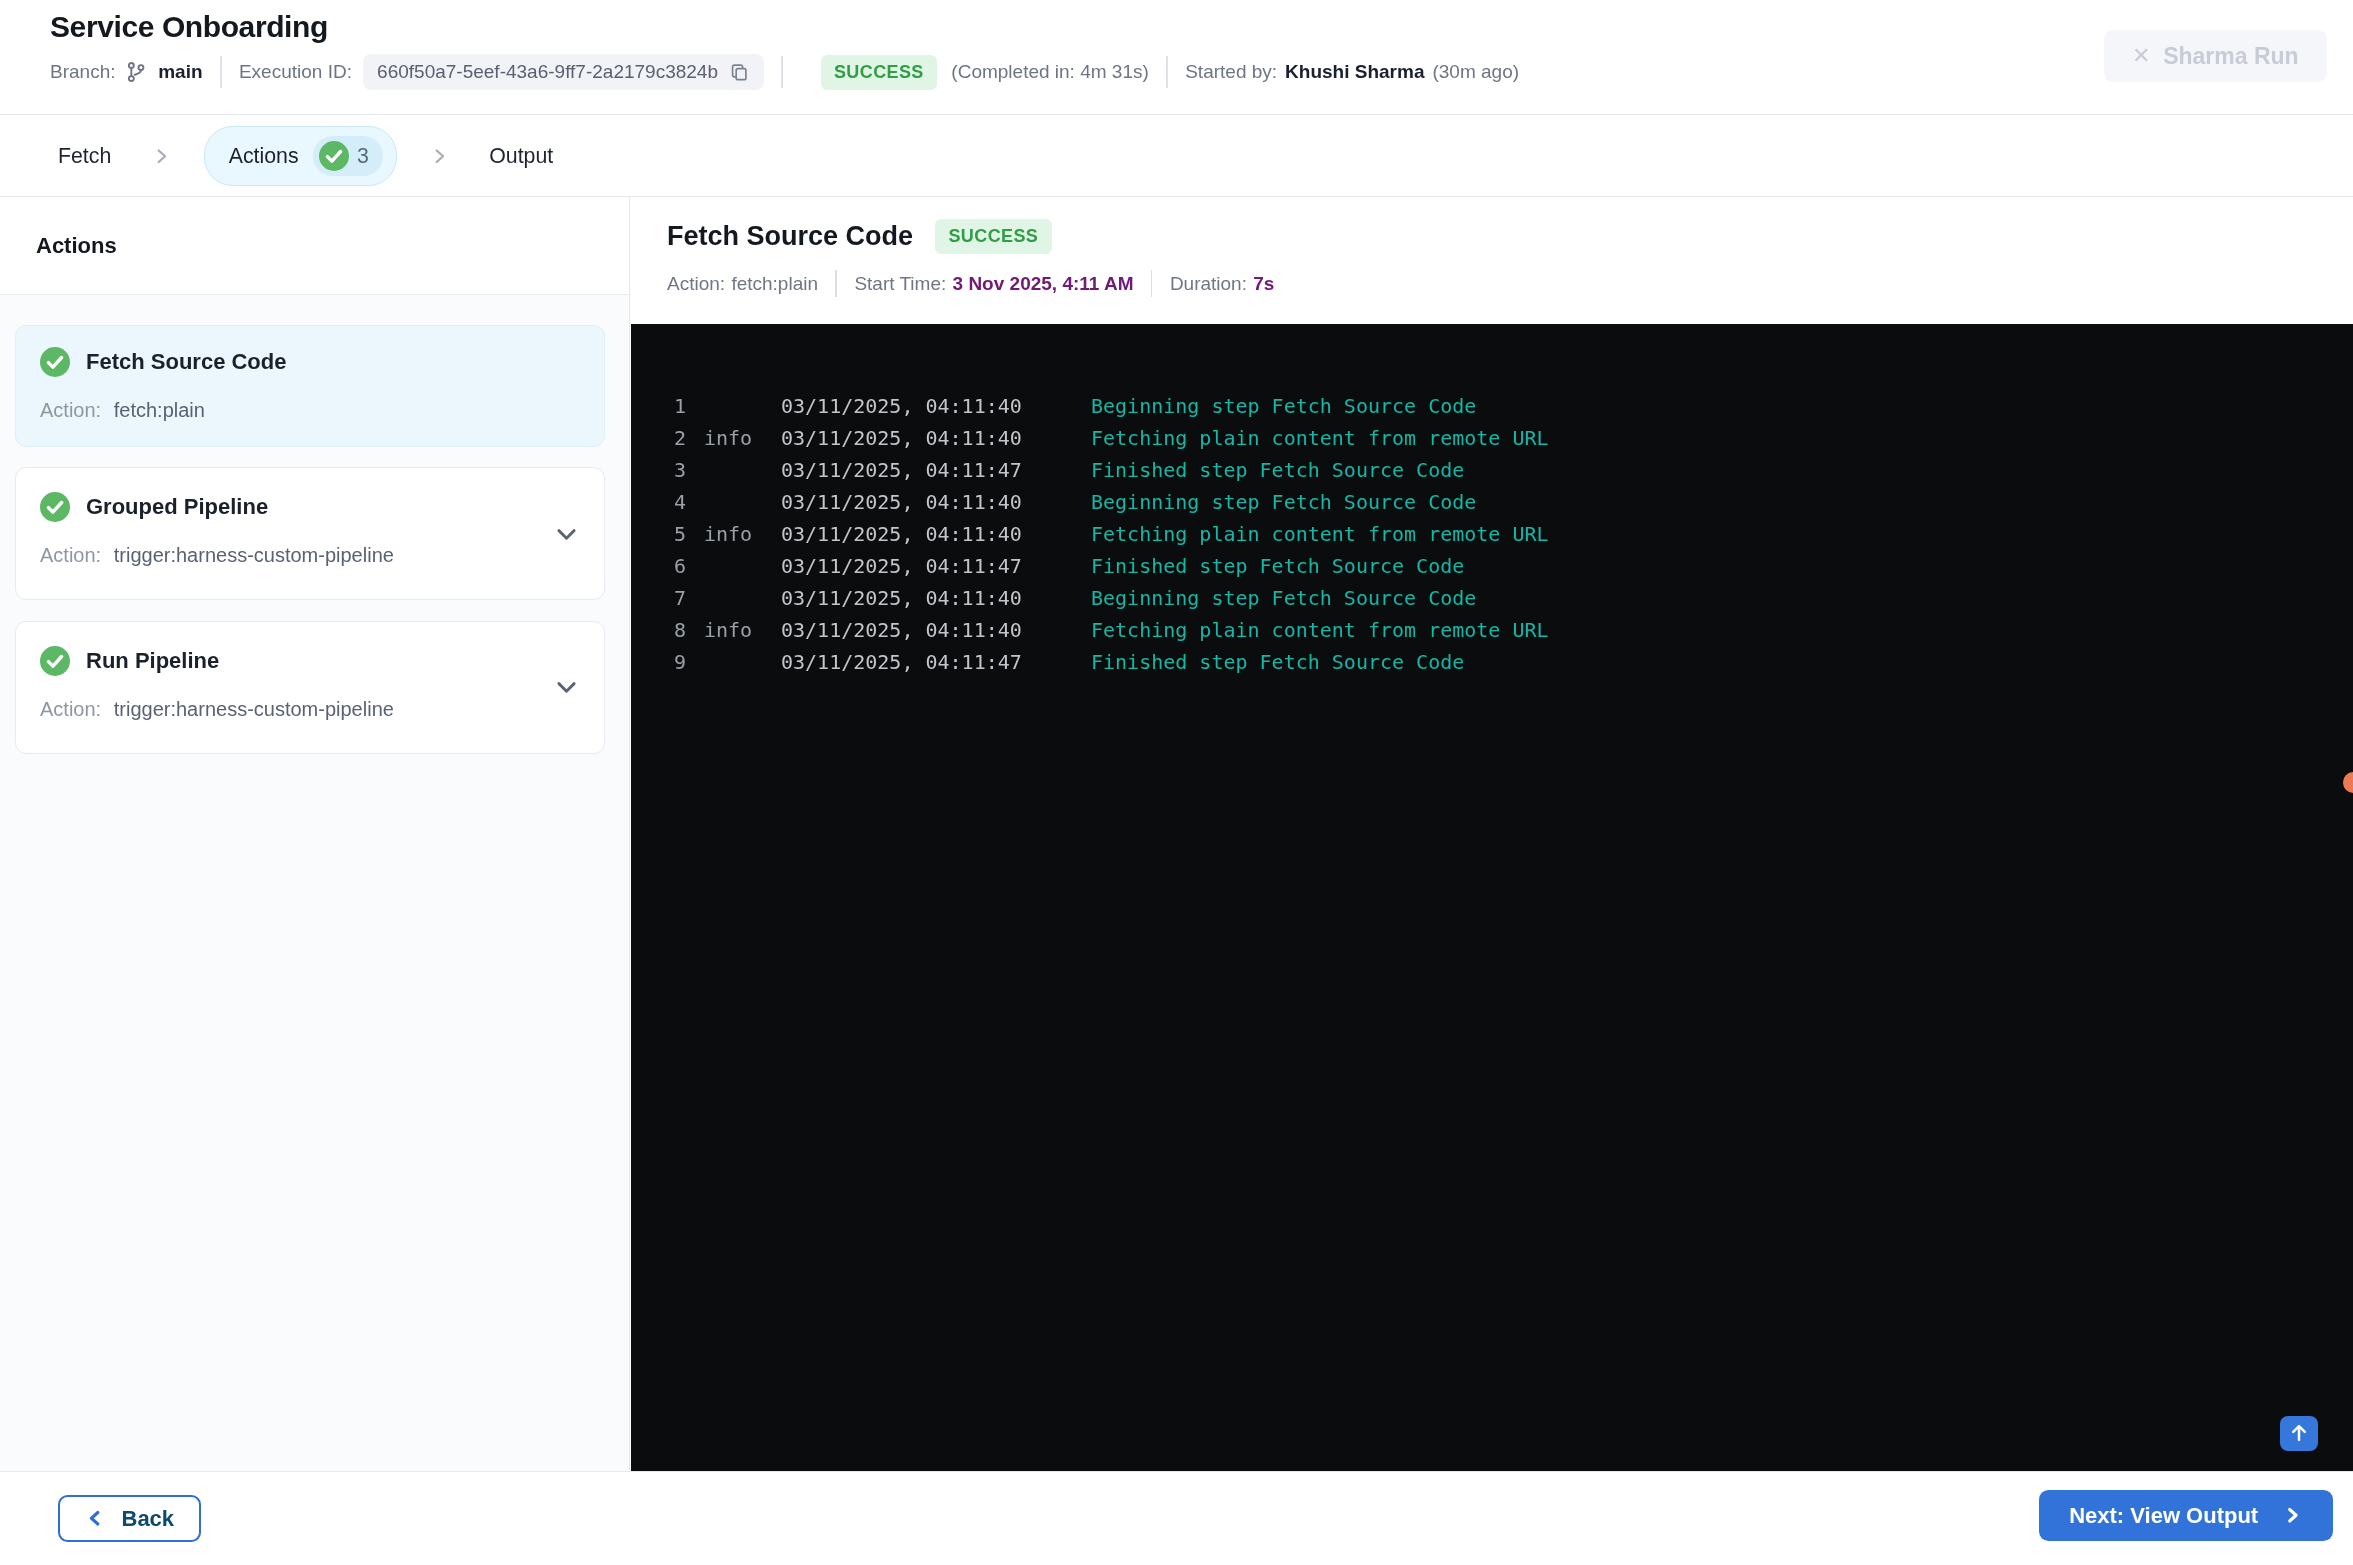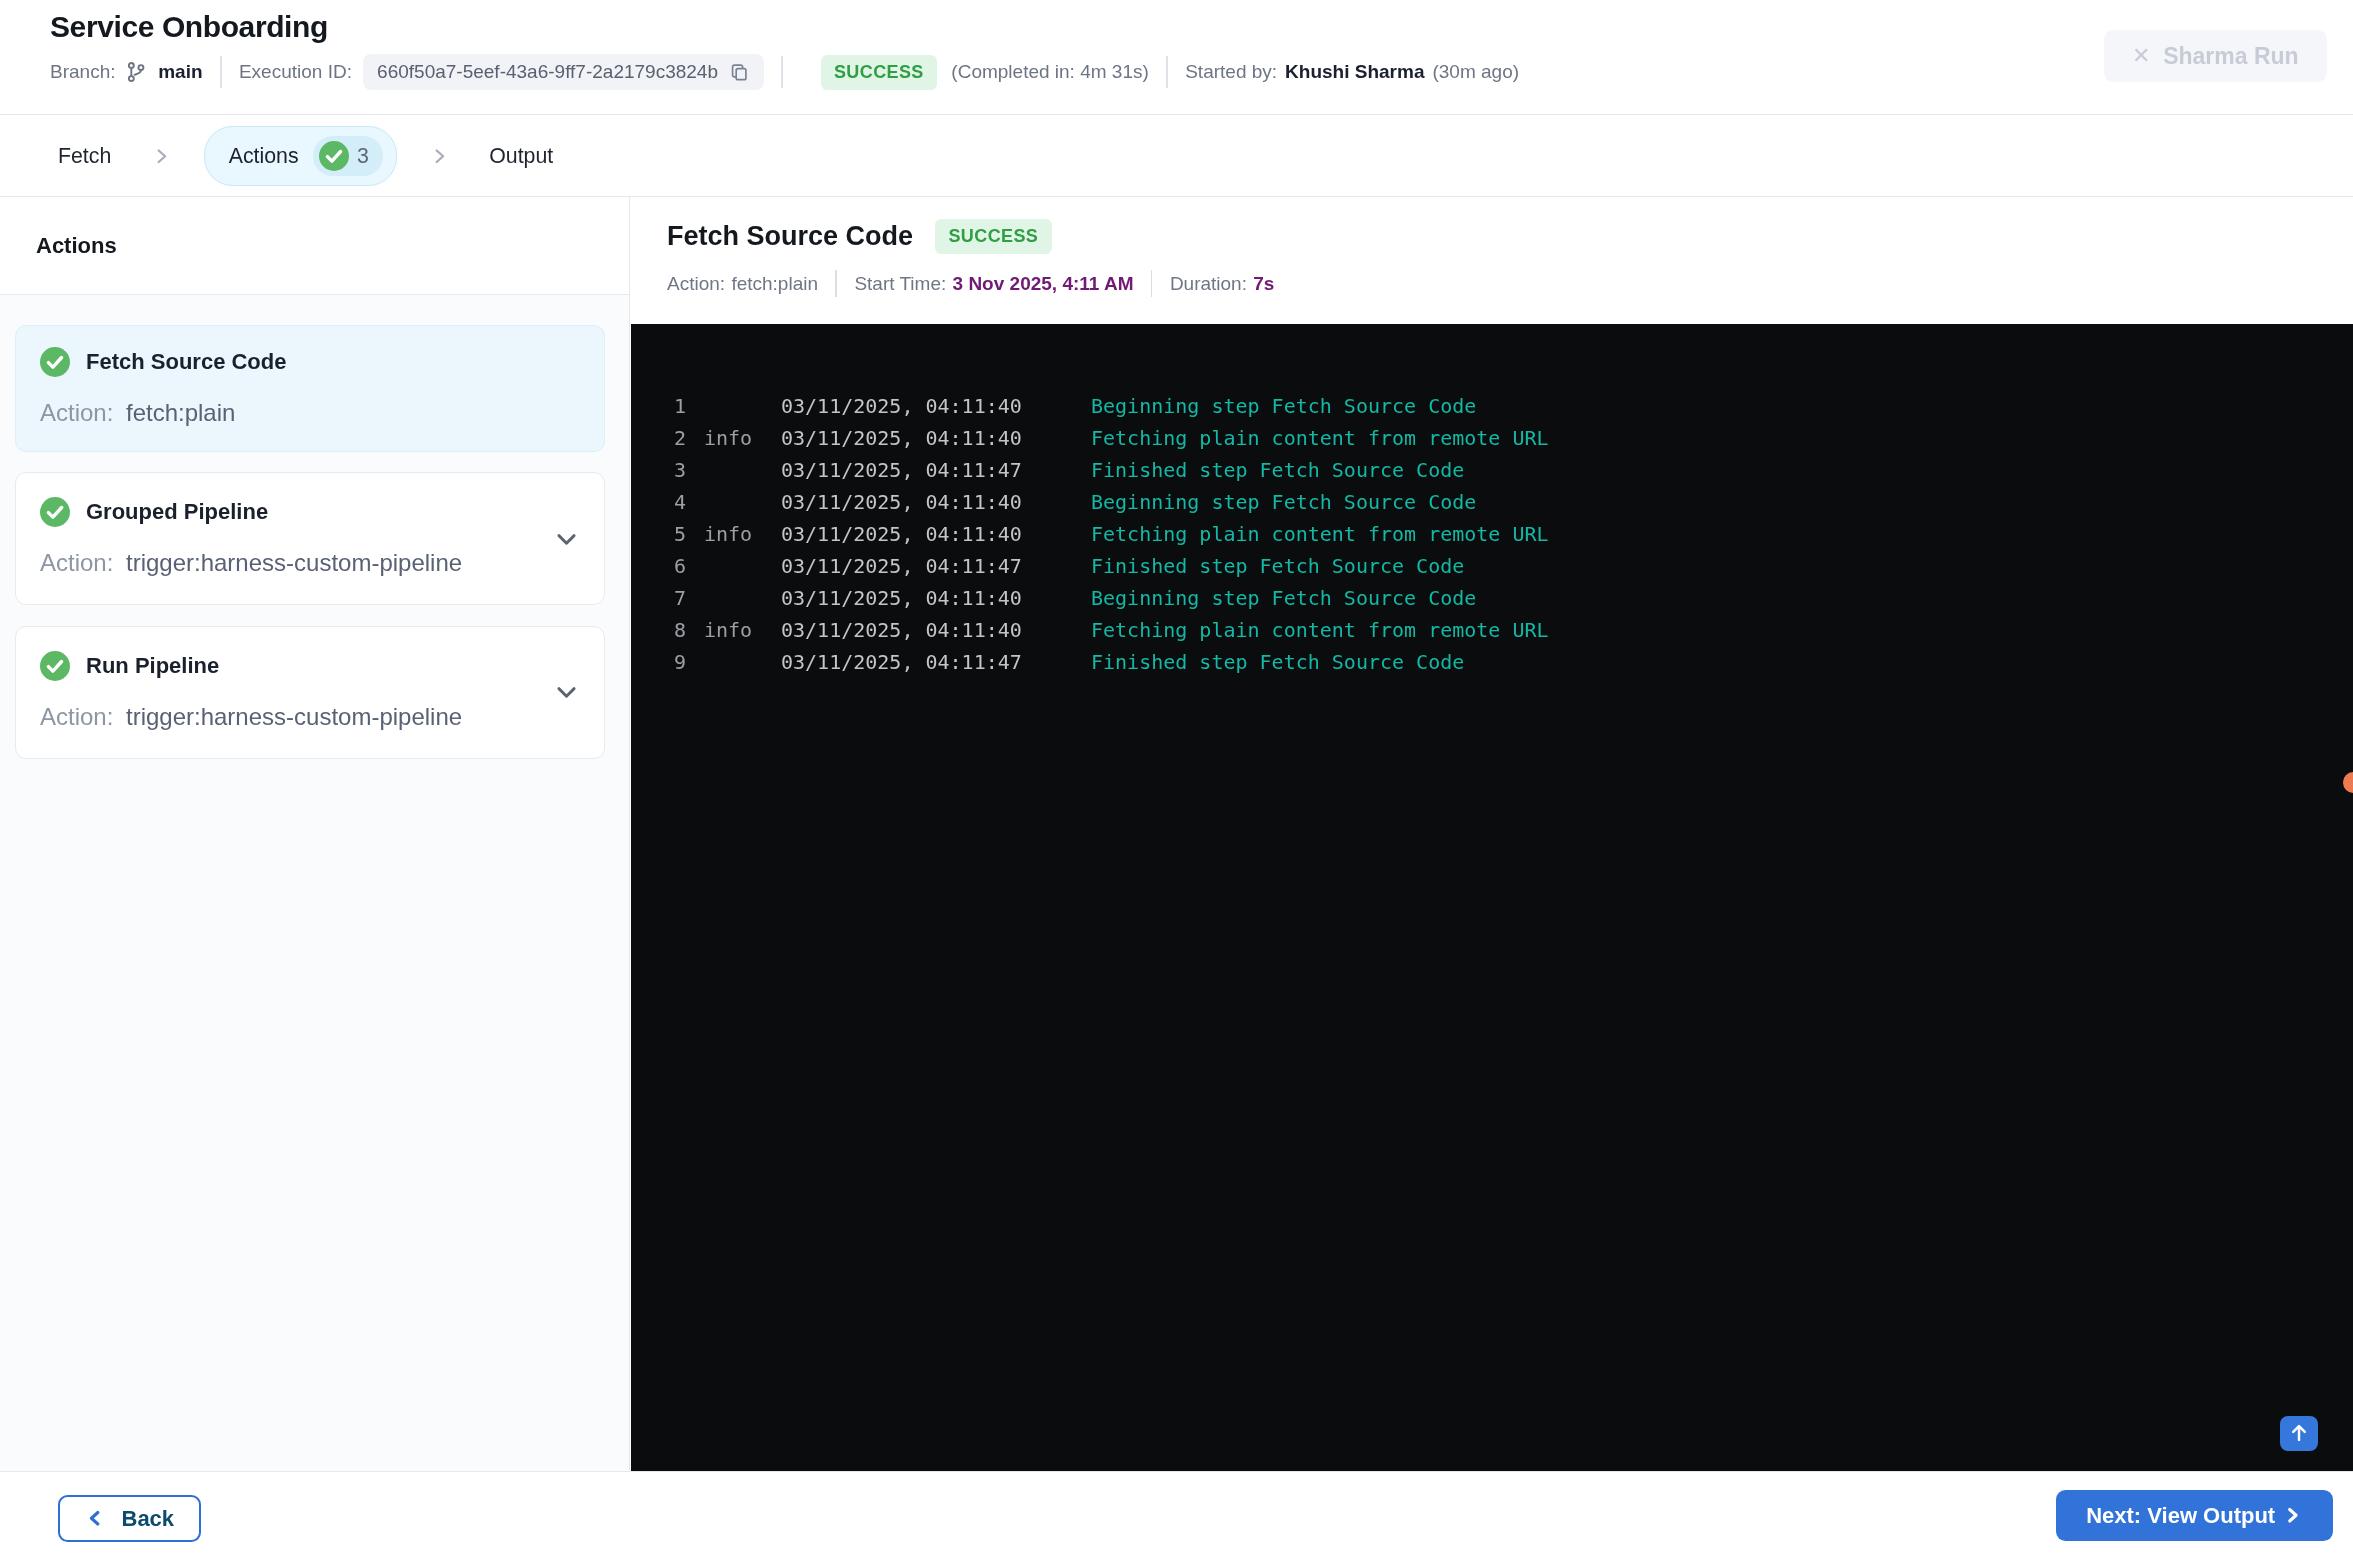--- a/index.html
+++ b/index.html
@@ -33,21 +33,21 @@
   .count-num { font-size:21.3px; color:#5d6573; }
   
   .sidebar { position:absolute; left:0; top:197px; width:630px; bottom:94px; background:#fafbfd; border-right:1.6px solid #e7e8ee; }
   .sidebar-head { height:98px; border-bottom:1.6px solid #e7e8ee; display:flex; align-items:center; padding-left:36px; background:#fff; }
   .sidebar-head h2 { font-size:22px; font-weight:700; color:#14181f; }
   .cards { padding:30px 24.5px 0 15px; display:flex; flex-direction:column; gap:20.5px; }
   .card { position:relative; background:#fff; border:1.6px solid #e8eaef; border-radius:11px; padding:24px 24px; min-height:133px; cursor:pointer; }
   .card.selected { background:#ebf6fd; border-color:#ddeffa; min-height:114px; padding-top:20.5px; }
   .card-title-row { display:flex; align-items:center; gap:16px; }
   .card-title { font-size:22px; font-weight:700; color:#1a202c; }
-  .card-action { margin-top:22px; font-size:24px; color:#8e96a3; }
+  .card-action { margin-top:22px; font-size:20px; color:#8e96a3; }
   .card-action .val { color:#596274; margin-left:12.6px; }
   .card-chevron { position:absolute; right:24px; top:50%; transform:translateY(-50%); display:inline-flex; cursor:pointer; }
   
   .detail-head { position:absolute; left:631px; top:197px; right:0; height:127px; background:#fff; }
   .detail-title-row { display:flex; align-items:center; padding:22px 0 0 36px; gap:22px; }
   .detail-title { font-size:27px; font-weight:700; color:#14181f; }
   .detail-meta { display:flex; align-items:center; margin:16px 0 0 36px; font-size:19px; color:#6f7685; }
   .dm-sep { width:1.6px; height:27px; background:#dcdee5; margin:0 17.4px; }
   .dm-strong { color:#701a75; font-weight:600; margin-left:6.3px; }
   
@@ -56,21 +56,21 @@
   .log-line { display:flex; height:32px; align-items:center; white-space:pre; }
   .log-line .ln { width:30px; color:#9ba0a6; }
   .log-line .tag { width:77px; color:#9ba0a6; }
   .log-line .time { width:310px; color:#c2c6ca; }
   .log-line .msg { color:#14b8a6; }
   .scroll-top { position:absolute; right:36px; bottom:20.5px; width:38px; height:35px; background:#3677db; border:none; border-radius:8px; display:flex; align-items:center; justify-content:center; cursor:pointer; }
   .orange-dot { position:absolute; right:-9.5px; top:448px; width:20.5px; height:20.5px; border-radius:50%; background:#ed7a52; }
   
   .footer { position:absolute; left:0; right:0; bottom:0; height:94px; background:#fff; border-top:1.6px solid #e7e8ee; }
   .back-btn { position:absolute; left:58px; top:23px; height:47px; display:flex; align-items:center; gap:16px; background:#fff; border:2.4px solid #2e6fd5; border-radius:9.5px; padding:0 25px; font-size:22px; font-weight:700; color:#0c4a6e; font-family:inherit; cursor:pointer; }
-  .next-btn { position:absolute; right:21.3px; top:18px; height:51px; display:flex; align-items:center; gap:7px; background:#3273d9; border:none; border-radius:9.5px; padding:12px 30px; font-size:22px; font-weight:700; color:#fff; font-family:inherit; cursor:pointer; }
+  .next-btn { position:absolute; right:21.3px; top:18px; height:51px; display:flex; align-items:center; gap:24px; background:#3273d9; border:none; border-radius:9.5px; padding:12px 30px; font-size:22px; font-weight:700; color:#fff; font-family:inherit; cursor:pointer; }
   svg { display:block; }
 </style>
 </head>
 <body>
 
 <div id="app">
 
   <div class="header">
     <h1 class="page-title">Service Onboarding</h1>
 

